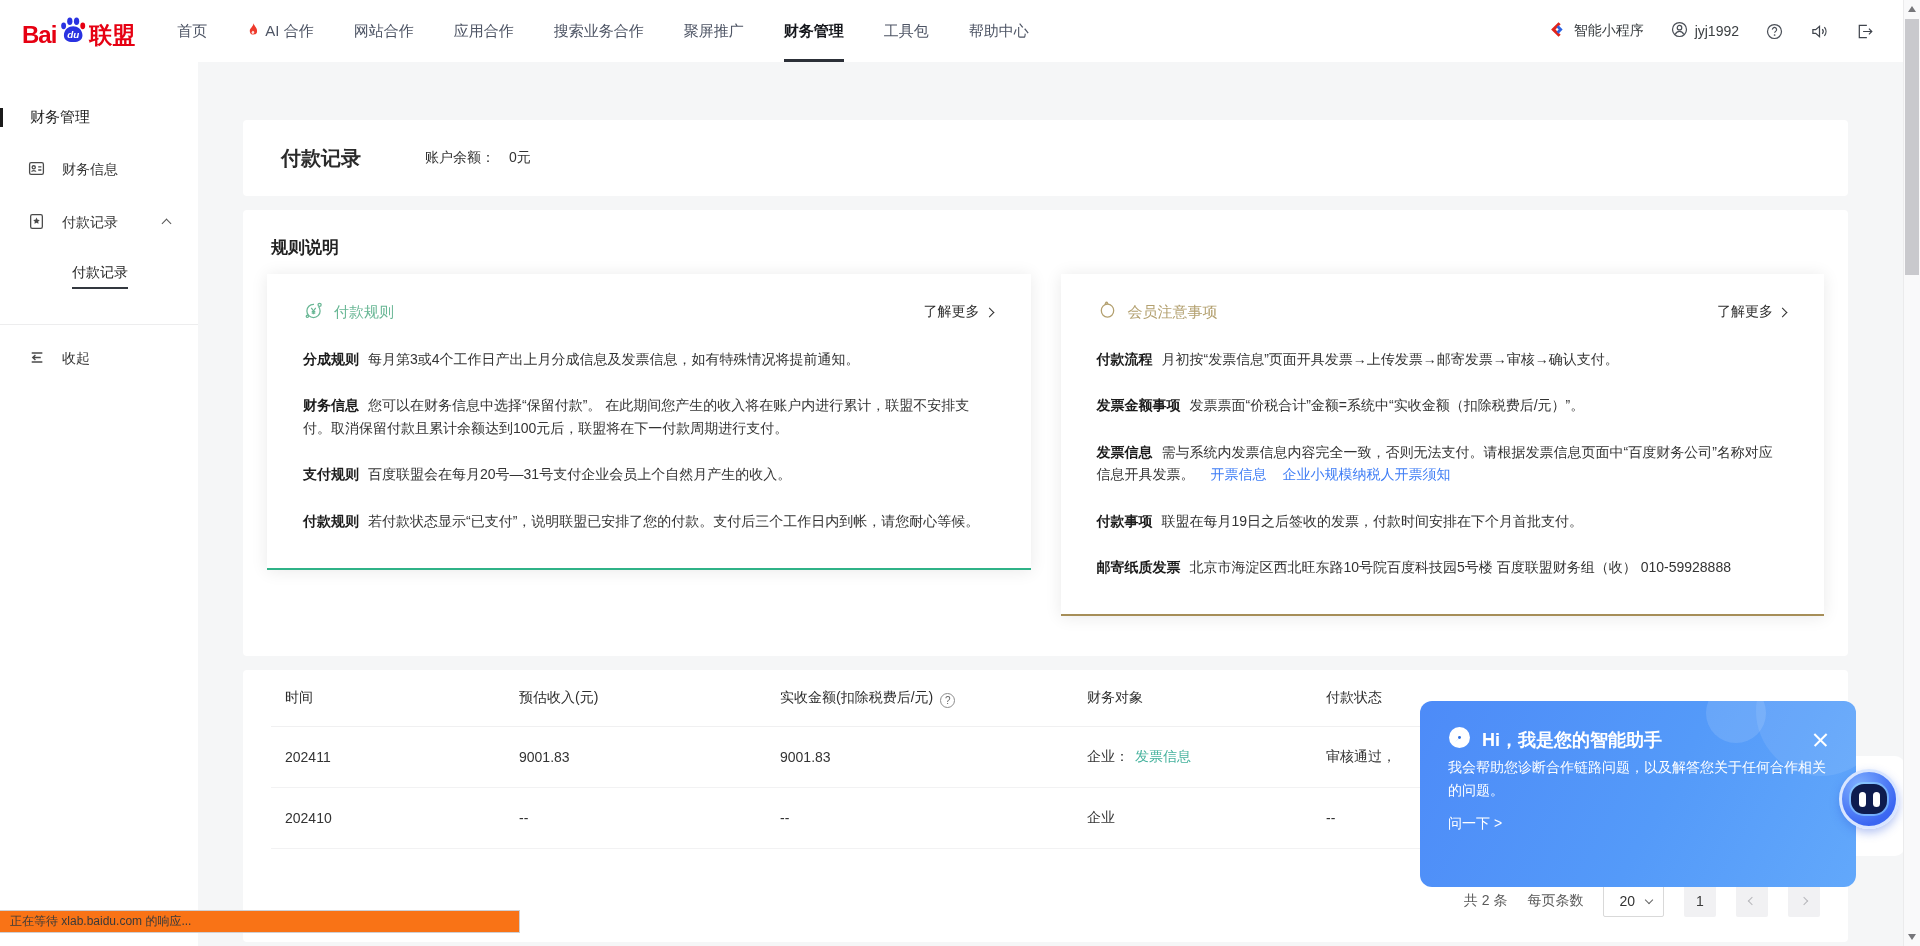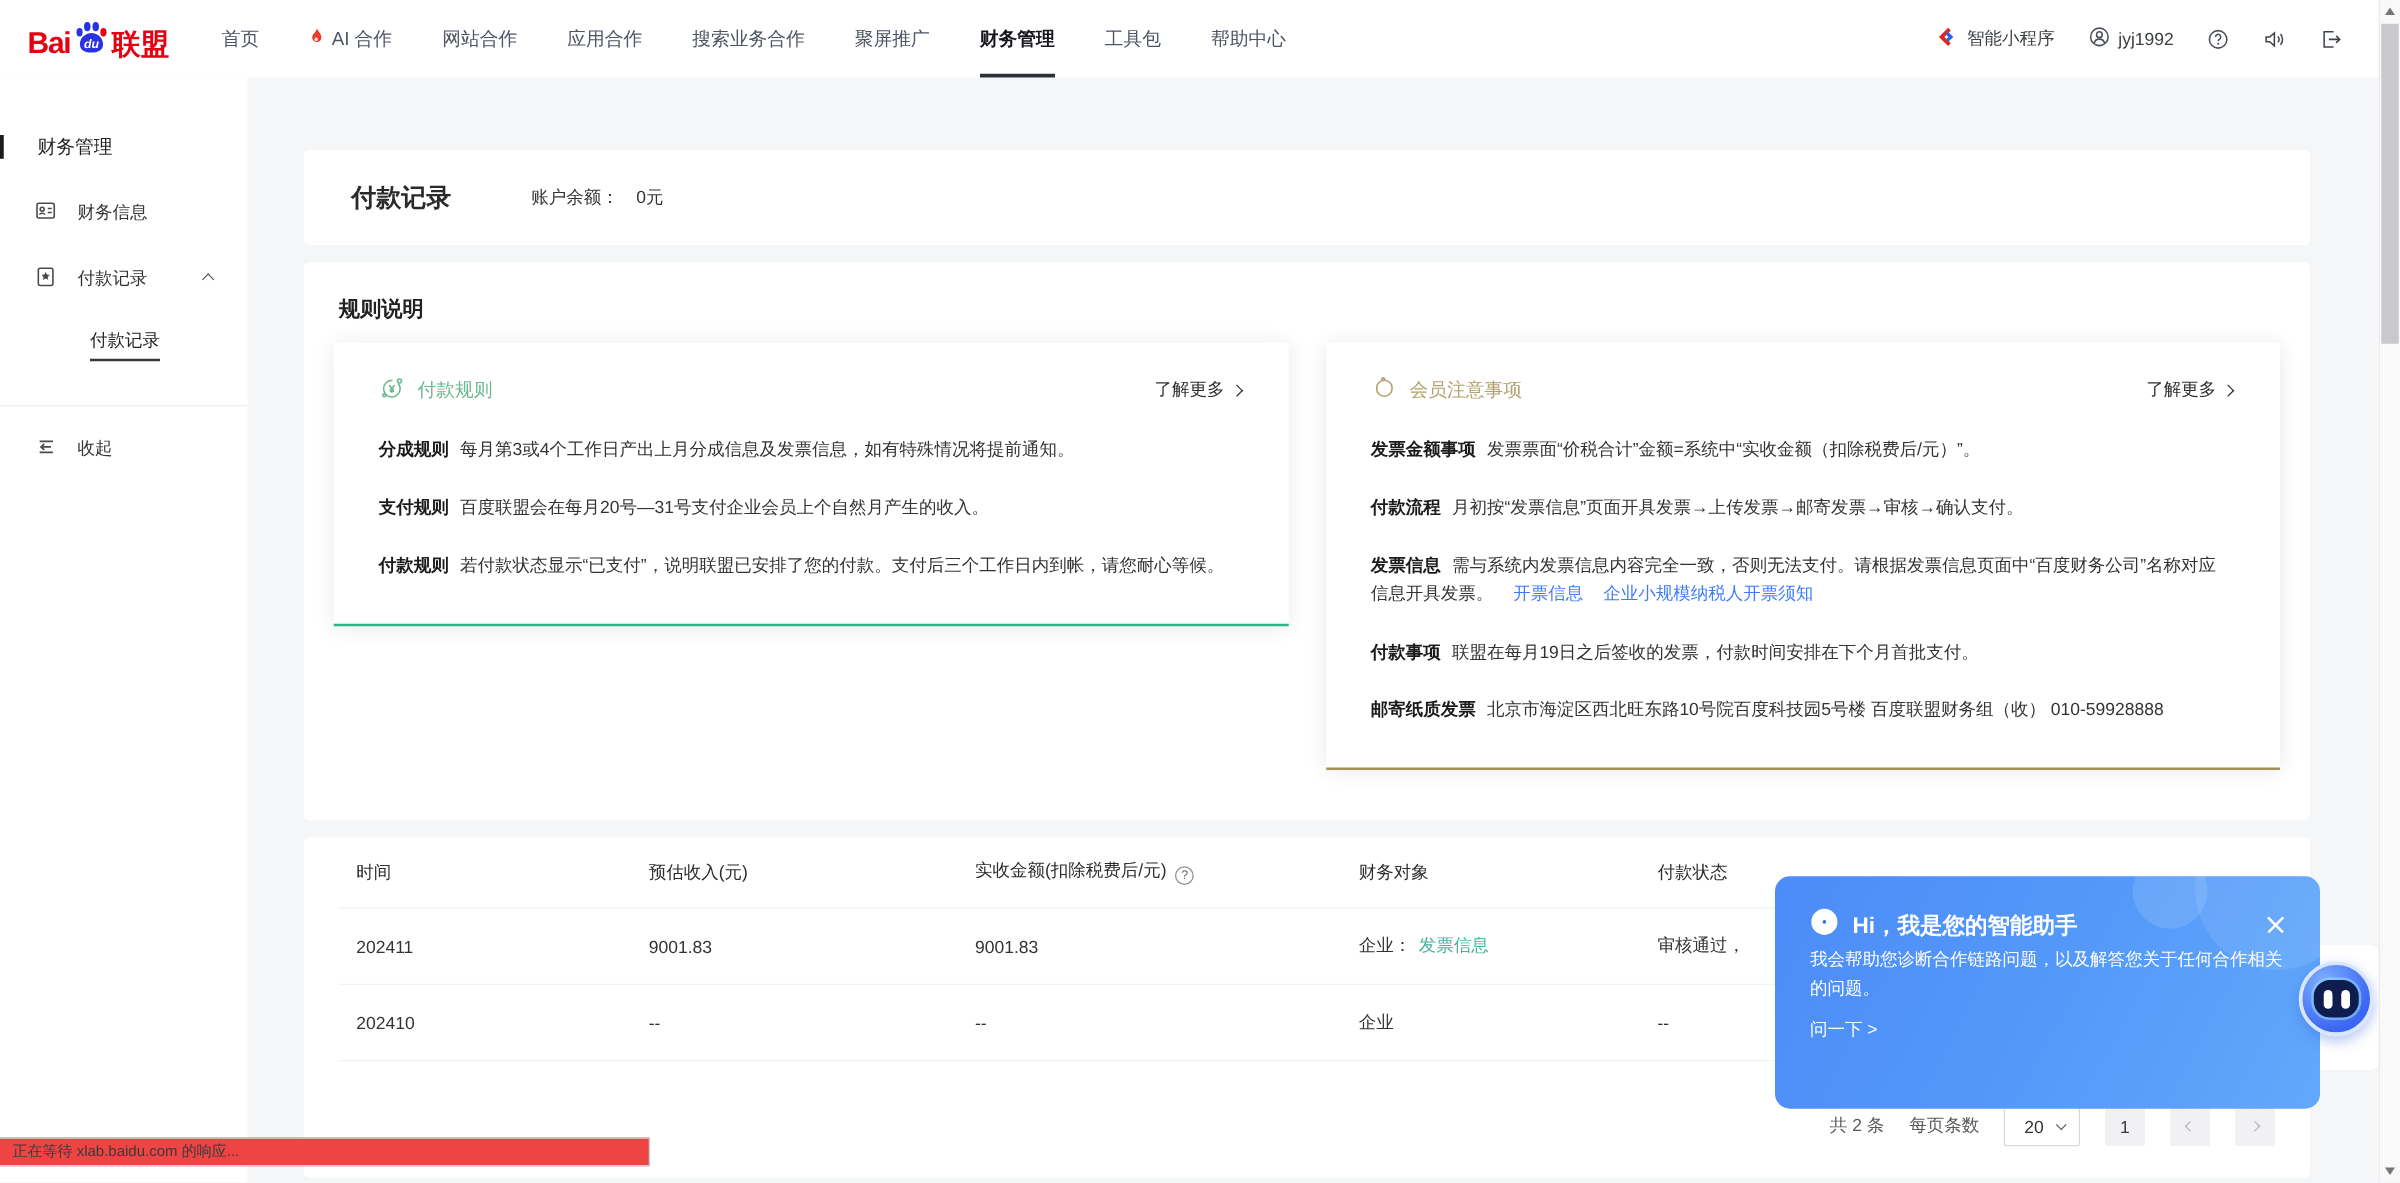--- a/index.html
+++ b/index.html
@@ -120,21 +120,21 @@
                background:radial-gradient(circle at 32% 26%,#7fb0ff,#3a66f2 72%);
                border:3px solid #d9e6ff; display:flex; align-items:center; justify-content:center;
                z-index:41; cursor:pointer; box-shadow:0 4px 10px rgba(45,90,220,.35); }
   .robot-face { width:36px; height:30px; background:#0e1c4e; border-radius:13px;
                 display:flex; align-items:center; justify-content:center; gap:7px;
                 box-shadow:0 0 0 2px rgba(150,220,255,.55); }
   .robot-eye { width:7px; height:15px; background:#fff; border-radius:3.5px; }
 
   
   .statusbar { position:absolute; left:0; bottom:13px; width:520px; height:23px;
-               background:#ef4444; border:1px solid #cfcfd2; border-left:none;
+               background:#f97316; border:1px solid #cfcfd2; border-left:none;
                display:flex; align-items:center; padding-left:10px;
                font-size:12px; color:#3a3a3a; z-index:60; }
 
   
   .scrollbar { position:absolute; right:0; top:0; width:17px; height:946px;
                background:#f9f9fa; border-left:1px solid #ebebec; z-index:70; }
   .sb-up { position:absolute; top:6px; left:4px; width:0; height:0;
            border-left:4.5px solid transparent; border-right:4.5px solid transparent;
            border-bottom:6px solid #76767a; cursor:pointer; }
   .sb-thumb { position:absolute; top:19px; left:1px; width:14px; height:256px; background:#c9c9cd; cursor:pointer; }
@@ -293,20 +293,23 @@
           <span class="rule-title">付款规则</span>
           <a class="more">
             <span>了解更多</span>
             <i class="chev right"></i>
           </a>
         </div>
         <p class="rule-item">
           <b>分成规则</b><span>每月第3或4个工作日产出上月分成信息及发票信息，如有特殊情况将提前通知。</span>
         </p>
         <p class="rule-item">
+          <b>财务信息</b><span>您可以在财务信息中选择“保留付款”。 在此期间您产生的收入将在账户内进行累计，联盟不安排支付。取消保留付款且累计余额达到100元后，联盟将在下一付款周期进行支付。</span>
+        </p>
+        <p class="rule-item">
           <b>支付规则</b><span>百度联盟会在每月20号—31号支付企业会员上个自然月产生的收入。</span>
         </p>
         <p class="rule-item">
           <b>付款规则</b><span>若付款状态显示“已支付”，说明联盟已安排了您的付款。支付后三个工作日内到帐，请您耐心等候。</span>
         </p>
       </div>
 
       <div class="rule-panel tan">
         <div class="rule-head">
           <span>
@@ -315,24 +318,24 @@
               <path d="M7.6 3.6c.8-1.1 2.2-1.1 3 0M8.2 2.6c.5-.7 1.3-.7 1.8 0"></path>
             </svg>
           </span>
           <span class="rule-title">会员注意事项</span>
           <a class="more">
             <span>了解更多</span>
             <i class="chev right"></i>
           </a>
         </div>
         <p class="rule-item">
+          <b>付款流程</b><span>月初按“发票信息”页面开具发票→上传发票→邮寄发票→审核→确认支付。</span>
+        </p>
+        <p class="rule-item">
           <b>发票金额事项</b><span>发票票面“价税合计”金额=系统中“实收金额（扣除税费后/元）”。</span>
-        </p>
-        <p class="rule-item">
-          <b>付款流程</b><span>月初按“发票信息”页面开具发票→上传发票→邮寄发票→审核→确认支付。</span>
         </p>
         <p class="rule-item">
           <b>发票信息</b><span>需与系统内发票信息内容完全一致，否则无法支付。请根据发票信息页面中“百度财务公司”名称对应信息开具发票。</span><a class="blue-link">开票信息</a><a class="blue-link">企业小规模纳税人开票须知</a>
         </p>
         <p class="rule-item">
           <b>付款事项</b><span>联盟在每月19日之后签收的发票，付款时间安排在下个月首批支付。</span>
         </p>
         <p class="rule-item">
           <b>邮寄纸质发票</b><span>北京市海淀区西北旺东路10号院百度科技园5号楼 百度联盟财务组（收） 010-59928888</span>
         </p>

